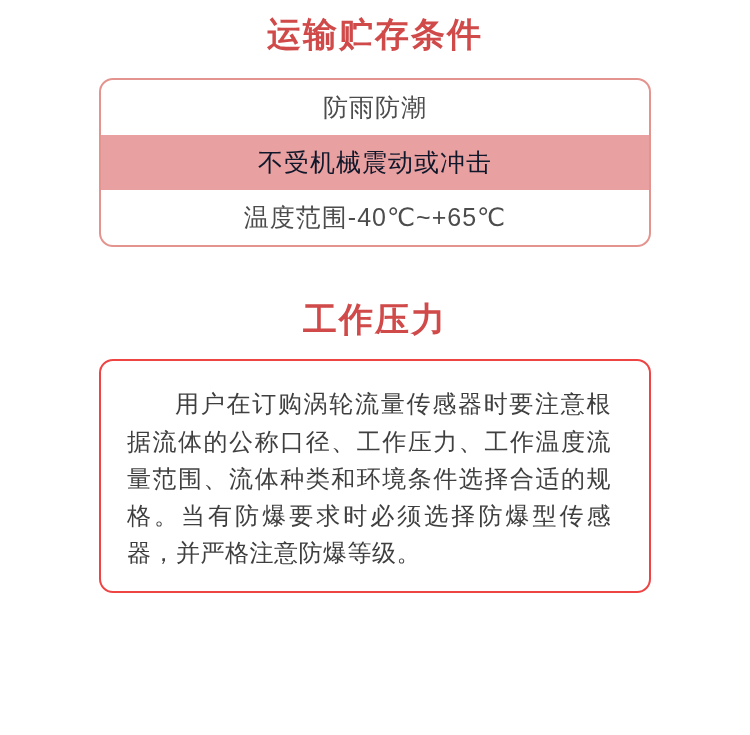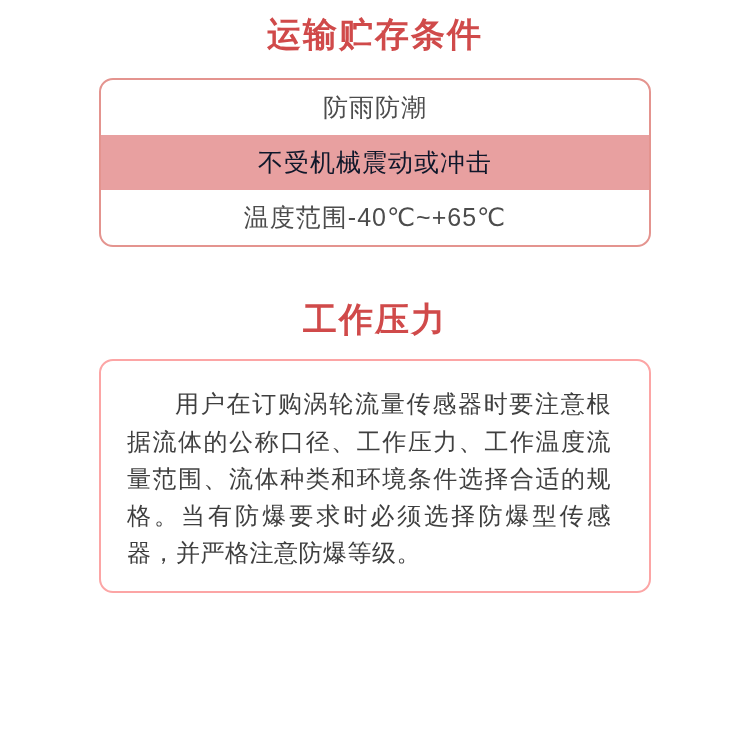--- a/index.html
+++ b/index.html
@@ -57,21 +57,21 @@
     color: #0f172a;
   }
   #title-order {
     margin-top: 52px;
     margin-bottom: 20px;
   }
   .notice-card {
     margin: 12px auto;
     width: 552px;
     min-height: 215px;
-    border: 2px solid #fca5a5;
+    border: 2px solid #ef4444;
     border-radius: 14px;
     background: #ffffff;
     box-sizing: border-box;
     padding: 24px 38px 20px 26px;
   }
   .notice-text {
     font-size: 24px;
     line-height: 1.55;
     color: #3f3f3f;
     text-indent: 2em;

